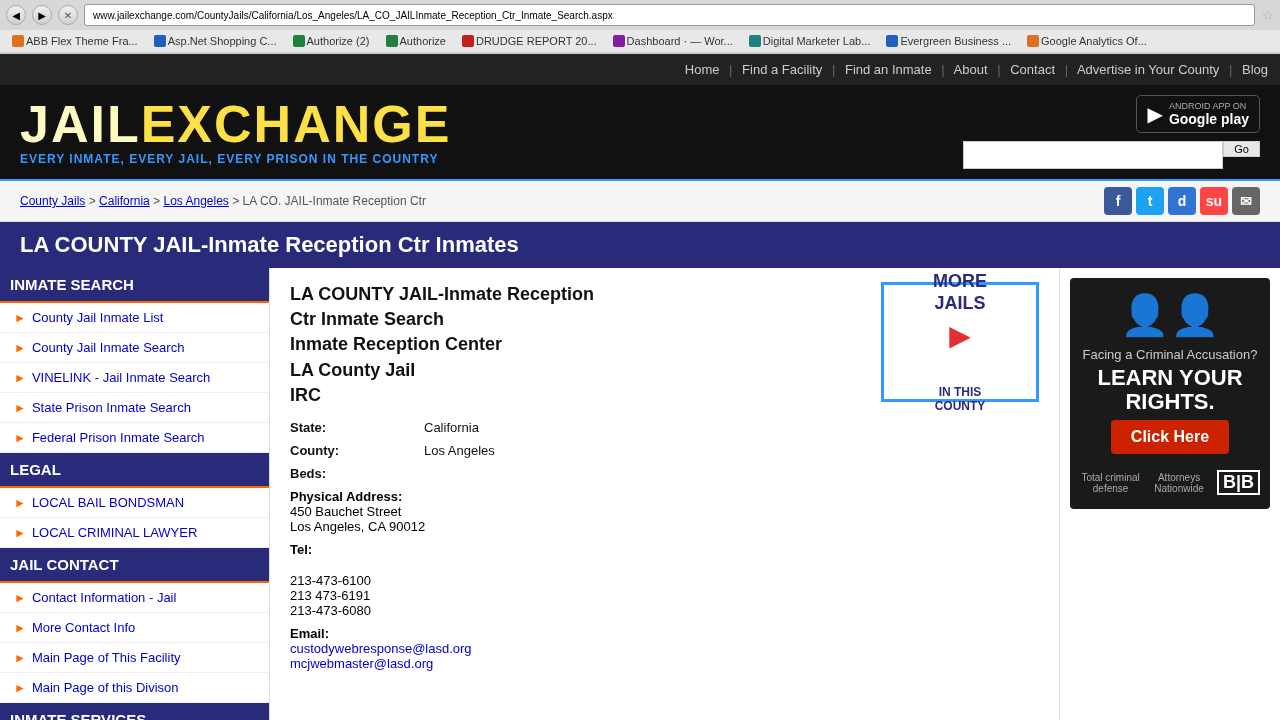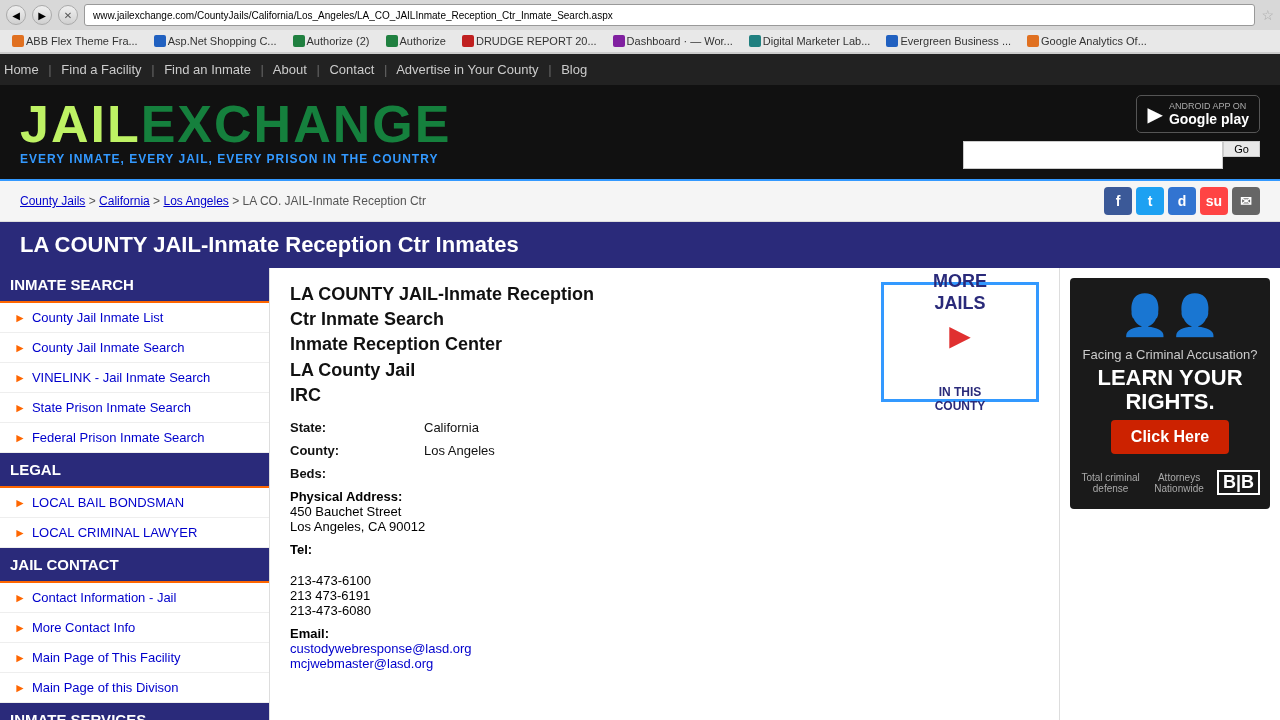--- a/index.html
+++ b/index.html
@@ -16,28 +16,28 @@
     .bookmark-item { display: flex; align-items: center; gap: 2px; padding: 2px 6px; font-size: 11px; color: #333; cursor: pointer; white-space: nowrap; border-radius: 2px; }
     .bookmark-icon { width: 12px; height: 12px; background: #888; border-radius: 2px; flex-shrink: 0; }
     .bk-orange { background: #e07020; }
     .bk-blue { background: #2060c0; }
     .bk-green { background: #208040; }
     .bk-red { background: #c02020; }
     .bk-purple { background: #8020a0; }
     .bk-teal { background: #208080; }
 
     
-    .site-nav-bar { background: #222; text-align: left; padding: 8px 4px; }
+    .site-nav-bar { background: #222; text-align: right; padding: 8px 12px; }
     .site-nav-bar a { color: #ccc; text-decoration: none; font-size: 13px; }
     .pipe { color: #666; margin: 0 6px; }
 
     .header-area { background: #111; display: flex; align-items: center; justify-content: space-between; padding: 10px 20px; }
     .logo-block { }
     .logo-text { font-size: 52px; font-weight: 900; color: #fff; letter-spacing: 2px; line-height: 1; }
-    .logo-text span { color: #bef264; }
+    .logo-text span { color: #fef9c3; }
     .logo-tagline { color: #3399ff; font-size: 12px; font-weight: bold; letter-spacing: 1px; margin-top: 2px; }
     .header-right { display: flex; flex-direction: column; align-items: flex-end; gap: 8px; }
     .google-play-btn { display: flex; align-items: center; gap: 6px; background: #111; border: 1px solid #555; border-radius: 5px; padding: 5px 10px; }
     .google-play-text { color: #fff; }
     .google-play-text .app-label { font-size: 9px; color: #aaa; }
     .google-play-text .store-name { font-size: 14px; font-weight: bold; }
     .play-icon { color: #fff; font-size: 20px; }
     .search-bar-header { display: flex; }
     .search-bar-header input { width: 260px; height: 28px; border: 1px solid #ccc; padding: 2px 8px; font-size: 13px; }
     .search-bar-header button { height: 16px; padding: 0 10px; background: #e8e8e8; border: 1px solid #ccc; cursor: pointer; font-size: 11px; }
@@ -162,21 +162,21 @@
   <a>Contact</a>
   <span class="pipe">|</span>
   <a>Advertise in Your County</a>
   <span class="pipe">|</span>
   <a>Blog</a>
 </div>
 
 <div class="header-area">
   <div class="logo-block">
     <div class="logo-text">
-      <span>JAIL</span><span style="color:#15803d">EXCHANGE</span>
+      <span>JAIL</span><span style="color:#fde047">EXCHANGE</span>
     </div>
     <div class="logo-tagline">EVERY INMATE, EVERY JAIL, EVERY PRISON IN THE COUNTRY</div>
   </div>
   <div class="header-right">
     <div class="google-play-btn">
       <span class="play-icon">▶</span>
       <div class="google-play-text">
         <div class="app-label">ANDROID APP ON</div>
         <div class="store-name">Google play</div>
       </div>

